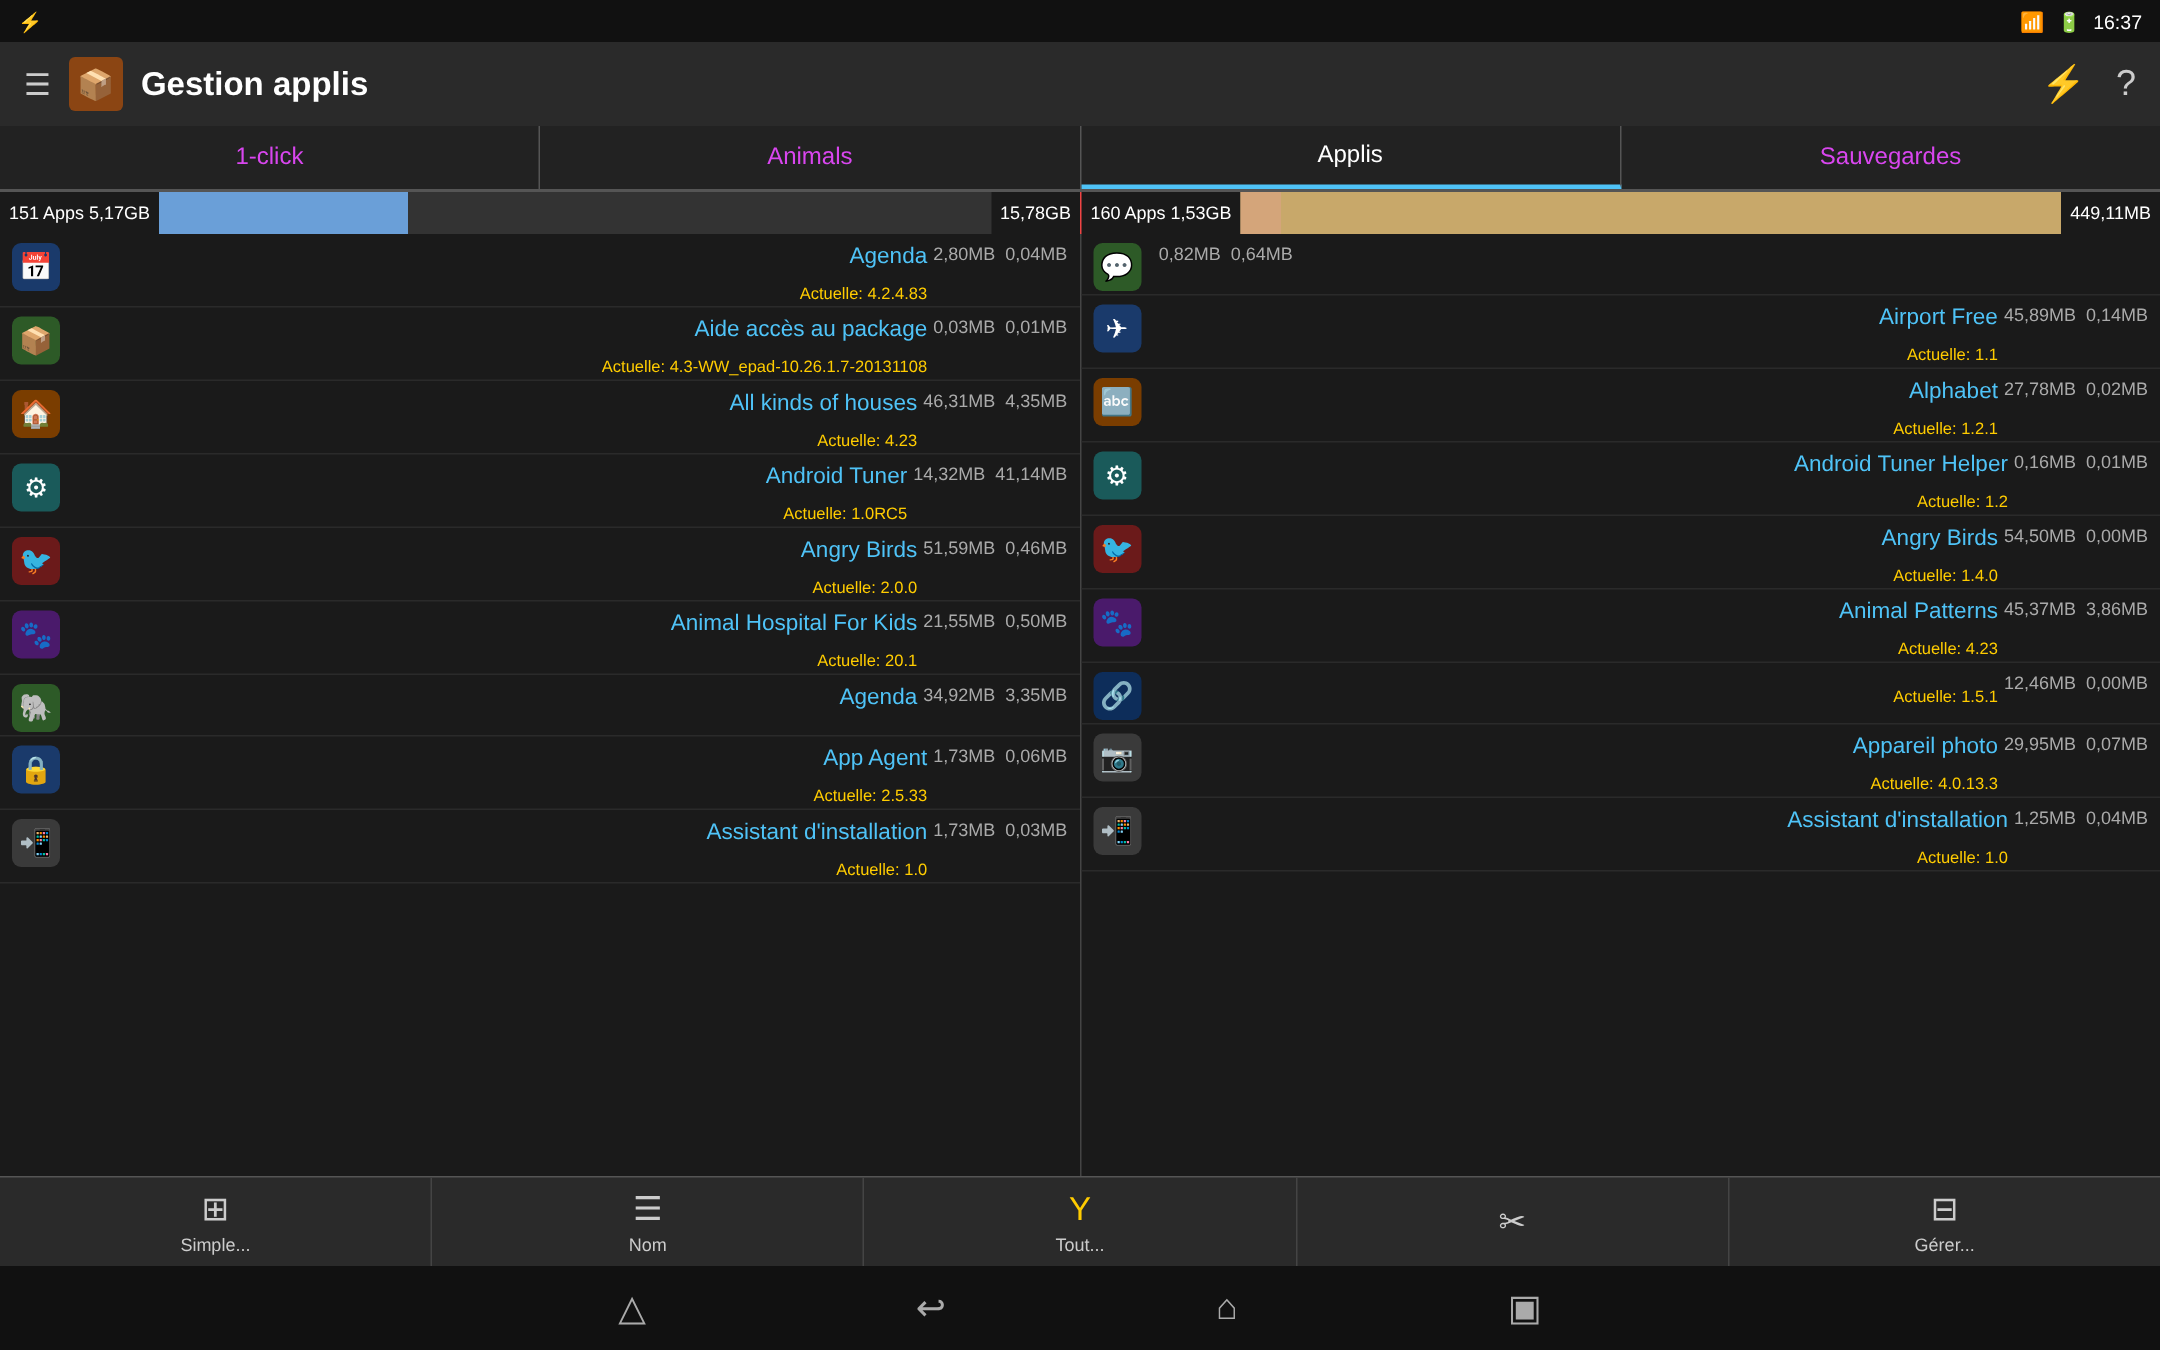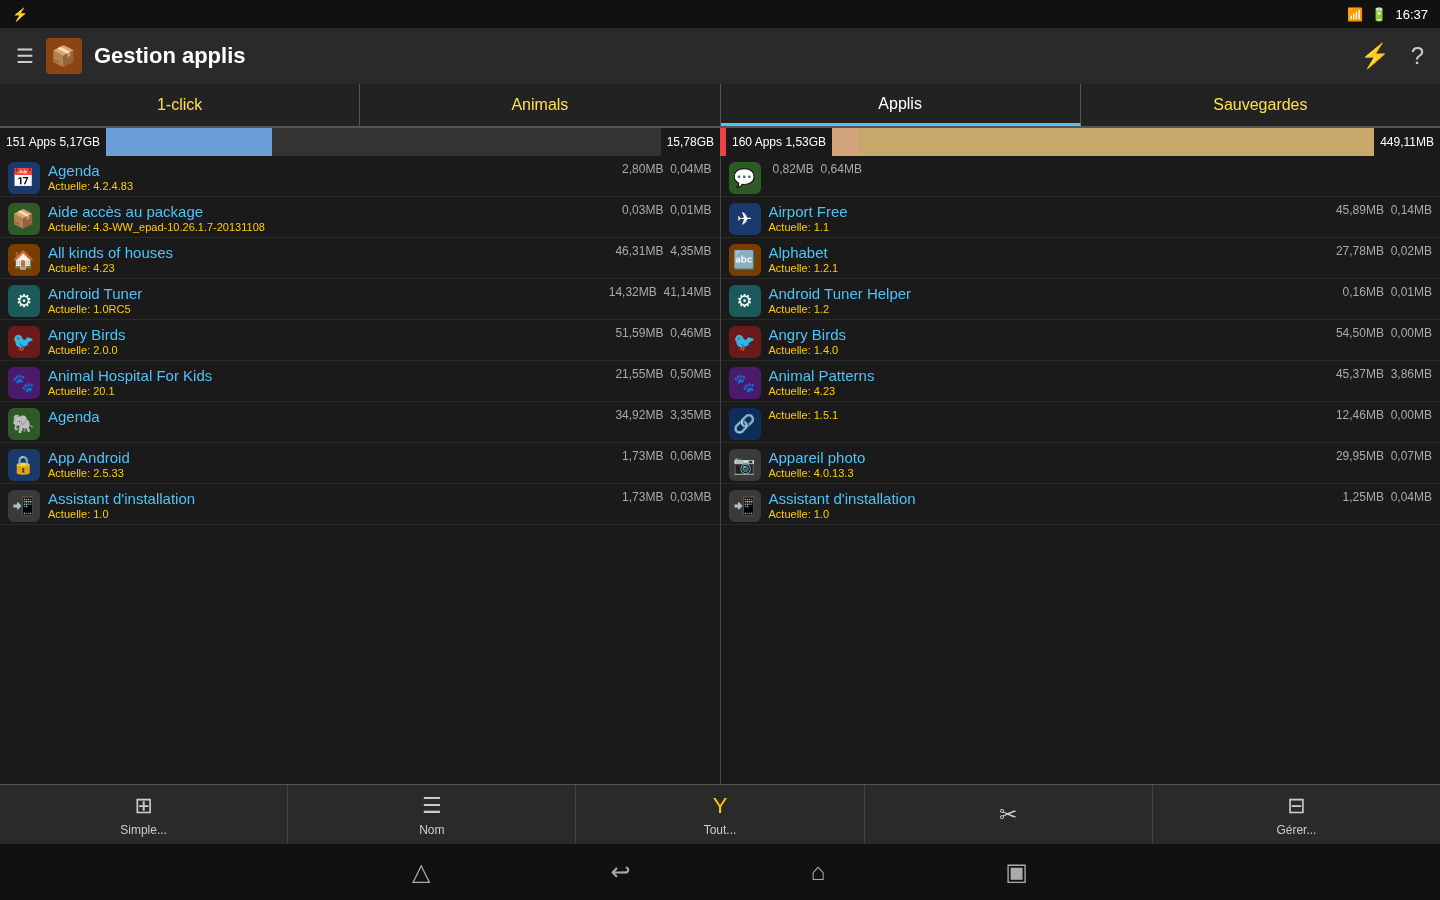--- a/index.html
+++ b/index.html
@@ -46,21 +46,21 @@
       display: flex;
       background: #222;
       border-bottom: 2px solid #555;
       height: 44px;
     }
     .tab {
       flex: 1;
       display: flex;
       align-items: center;
       justify-content: center;
-      color: #fde047;
+      color: #d946ef;
       font-size: 16px;
       cursor: pointer;
       border-right: 1px solid #555;
     }
     .tab:last-child { border-right: none; }
     .tab.active { color: #fff; border-bottom: 3px solid #4fc3f7; }
 
     
     #storage-bars {
       background: #1a1a1a;
@@ -73,21 +73,21 @@
       width: 50%;
       display: flex;
       align-items: center;
       height: 100%;
     }
     .storage-right {
       width: 50%;
       display: flex;
       align-items: center;
       height: 100%;
-      border-left: 6px solid #ef4444;
+      border-left: 1px solid #ef4444;
       justify-content: space-between;
     }
     .storage-label { color: #fff; padding: 0 6px; white-space: nowrap; font-size: 12px; }
     .storage-bar-container { flex: 1; height: 100%; position: relative; }
     .storage-bar-bg { width: 100%; height: 100%; background: #333; }
     .storage-bar-fill-blue { height: 100%; background: #6a9fd8; }
     .storage-bar-fill-peach { height: 100%; background: #d4a57a; }
     .storage-bar-right-label { color: #fff; padding: 0 6px; white-space: nowrap; font-size: 12px; }
 
     
@@ -114,23 +114,23 @@
       width: 32px;
       height: 32px;
       border-radius: 6px;
       margin-right: 8px;
       flex-shrink: 0;
       display: flex;
       align-items: center;
       justify-content: center;
       font-size: 18px;
     }
-    .app-info { flex: 1; }
+    .app-info { flex: 1; text-align: right; }
     .app-name { color: #4fc3f7; font-size: 15px; }
-    .app-version { color: #ffcc00; font-size: 11px; margin-top: 1px; }
+    .app-version { color: #ffcc00; font-size: 11px; margin-top: 11px; }
     .app-sizes { color: #aaa; font-size: 12px; text-align: center; white-space: nowrap; margin-left: 4px; }
 
     
     #bottom-toolbar {
       background: #2a2a2a;
       height: 60px;
       display: flex;
       align-items: center;
       border-top: 1px solid #555;
     }
@@ -286,21 +286,21 @@
       <div class="app-item">
       <div class="app-icon icon-green">🐘</div>
       <div class="app-info">
         <div class="app-name">Agenda</div>
       </div>
       <div class="app-sizes">34,92MB&nbsp;&nbsp;3,35MB</div>
     </div>
       <div class="app-item">
       <div class="app-icon icon-blue">🔒</div>
       <div class="app-info">
-        <div class="app-name">App Android</div>
+        <div class="app-name">App Agent</div>
         <div class="app-version">Actuelle: 2.5.33</div>
       </div>
       <div class="app-sizes">1,73MB&nbsp;&nbsp;0,06MB</div>
     </div>
       <div class="app-item">
       <div class="app-icon icon-gray">📲</div>
       <div class="app-info">
         <div class="app-name">Assistant d'installation</div>
         <div class="app-version">Actuelle: 1.0</div>
       </div>

